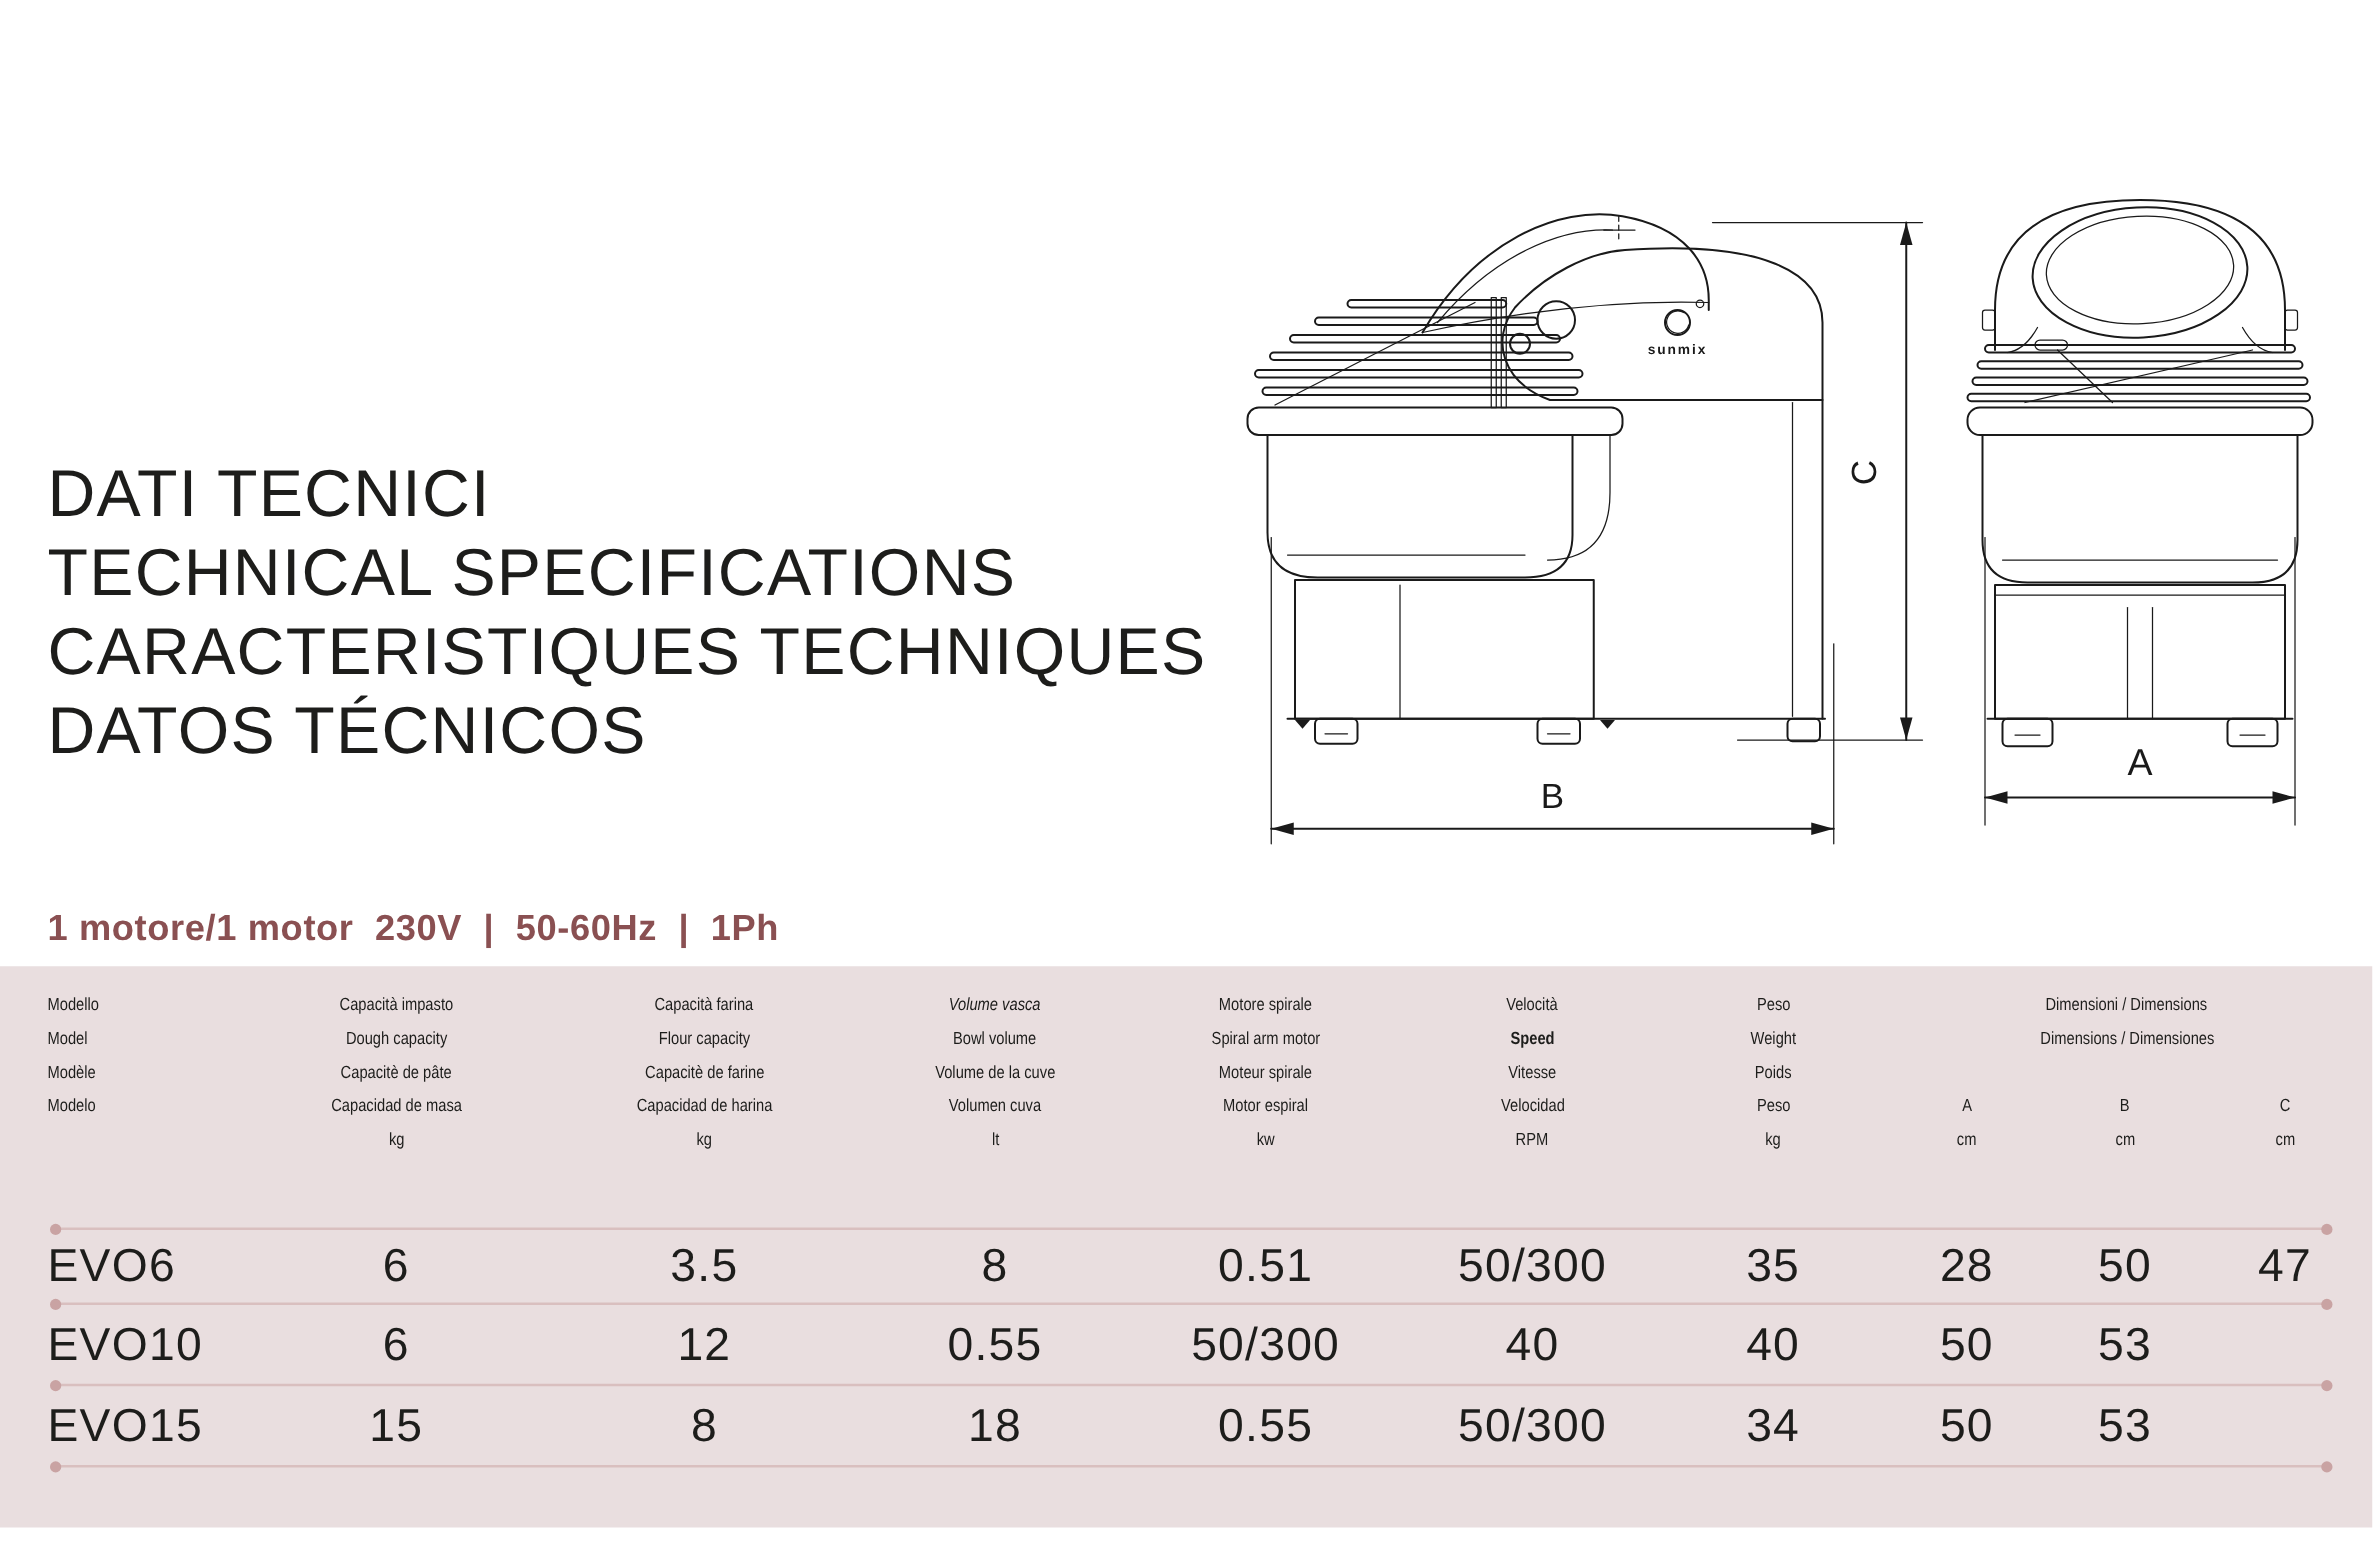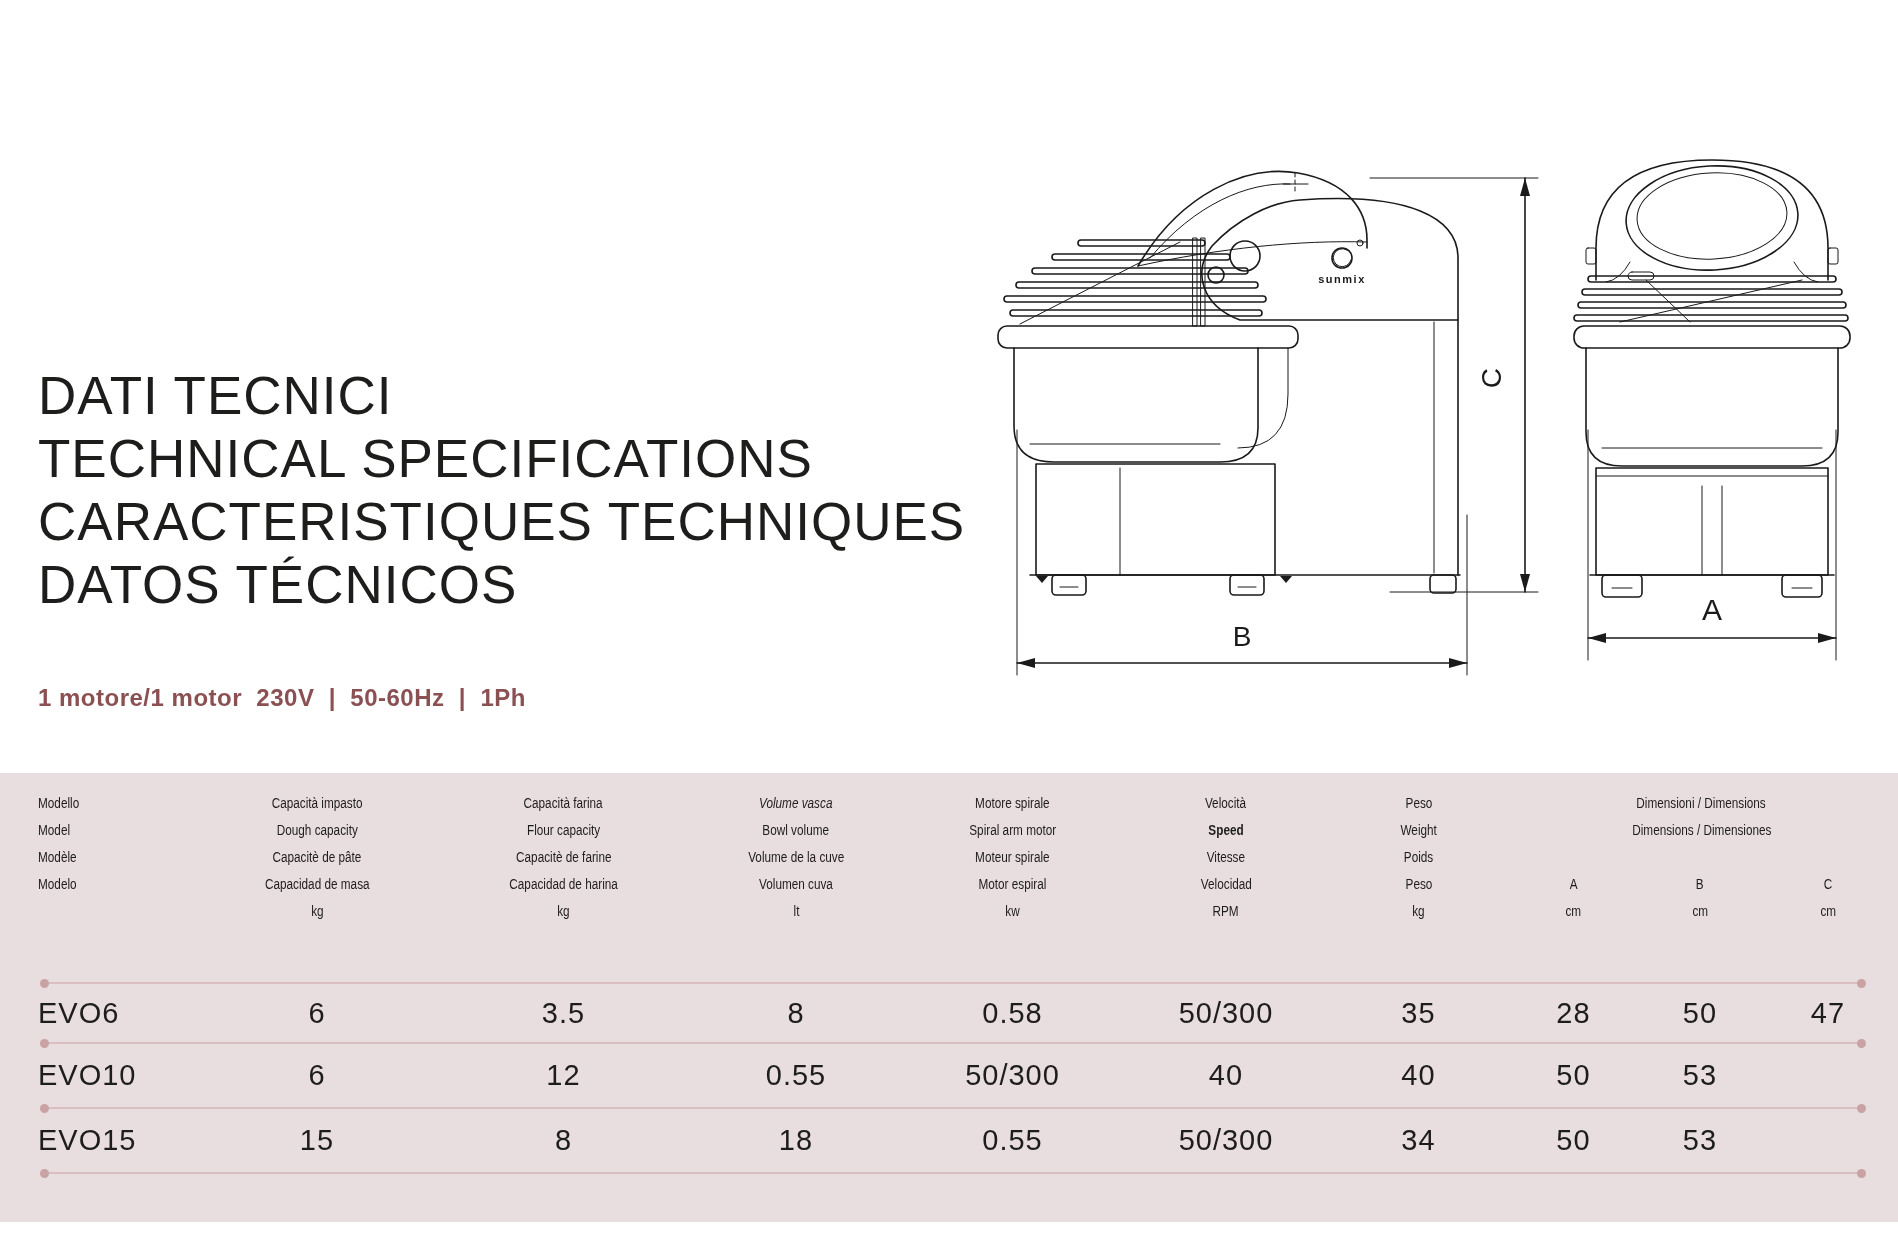--- a/index.html
+++ b/index.html
@@ -7,21 +7,21 @@
   body { width:1898px; height:1248px; overflow:hidden;
          font-family:"Liberation Sans", sans-serif; color:#1d1d1b; }
   .page { position:relative; width:1898px; height:1248px; background:#ffffff; }
 
   
   .titles { position:absolute; left:38px; top:364px; }
   .title-line { font-size:53px; font-weight:300; line-height:63px;
                 letter-spacing:1px; color:#1d1d1b; white-space:nowrap; }
 
   
-  .power-line { position:absolute; left:38px; top:684px; font-size:24px;
+  .power-line { position:absolute; left:38px; top:727px; font-size:29px;
                 font-weight:bold; letter-spacing:.5px; white-space:pre;
                 color:#8a5052; }
 
   
   .drawings { position:absolute; left:990px; top:130px; width:880px; height:570px; }
   .drawings path, .drawings line, .drawings rect, .drawings circle, .drawings ellipse
       { fill:none; stroke:#1a1a1a; stroke-width:1.6; stroke-linecap:round; stroke-linejoin:round; }
   .drawings .thin { stroke-width:1; }
   .drawings .fillb { fill:#1a1a1a; stroke:none; }
   .drawings text { fill:#1a1a1a; stroke:none;
@@ -41,21 +41,21 @@
   .hcell.left .cond { transform-origin:left center; }
 
   .sep { position:absolute; left:44px; width:1818px; height:2px; background:#d9bfbf; }
   .sep::before, .sep::after { content:""; position:absolute; top:-3.5px; width:9px; height:9px;
                               border-radius:50%; background:#c9a3a3; }
   .sep::before { left:-4px; } .sep::after { right:-4px; }
   .sep1 { top:209px; } .sep2 { top:269px; } .sep3 { top:334px; } .sep4 { top:399px; }
 
   .data-row { position:absolute; left:0; width:1898px; }
   .data-row .dcell { display:flex; align-items:center; justify-content:center;
-                     font-size:29px; font-weight:300; letter-spacing:1px; white-space:nowrap; }
+                     font-size:37px; font-weight:300; letter-spacing:1px; white-space:nowrap; }
   .data-row .dcell.left { justify-content:flex-start; padding-left:38px; }
   .row0 { top:211px; height:58px; } .row0 .dcell { height:58px; }
   .row1 { top:271px; height:63px; } .row1 .dcell { height:63px; }
   .row2 { top:336px; height:63px; } .row2 .dcell { height:63px; }
 </style>
 </head>
 <body>
 
 <div class="page">
 
@@ -312,21 +312,21 @@
     <div class="sep sep1"></div>
     <div class="sep sep2"></div>
     <div class="sep sep3"></div>
     <div class="sep sep4"></div>
     <div id="spec-rows">
         <div class="data-row grid10 row0">
           <div class="dcell left">EVO6</div>
           <div class="dcell">6</div>
           <div class="dcell">3.5</div>
           <div class="dcell">8</div>
-          <div class="dcell">0.58</div>
+          <div class="dcell">0.51</div>
           <div class="dcell">50/300</div>
           <div class="dcell">35</div>
           <div class="dcell">28</div>
           <div class="dcell">50</div>
           <div class="dcell">47</div>
         </div>
         <div class="data-row grid10 row1">
           <div class="dcell left">EVO10</div>
           <div class="dcell">6</div>
           <div class="dcell">12</div>

